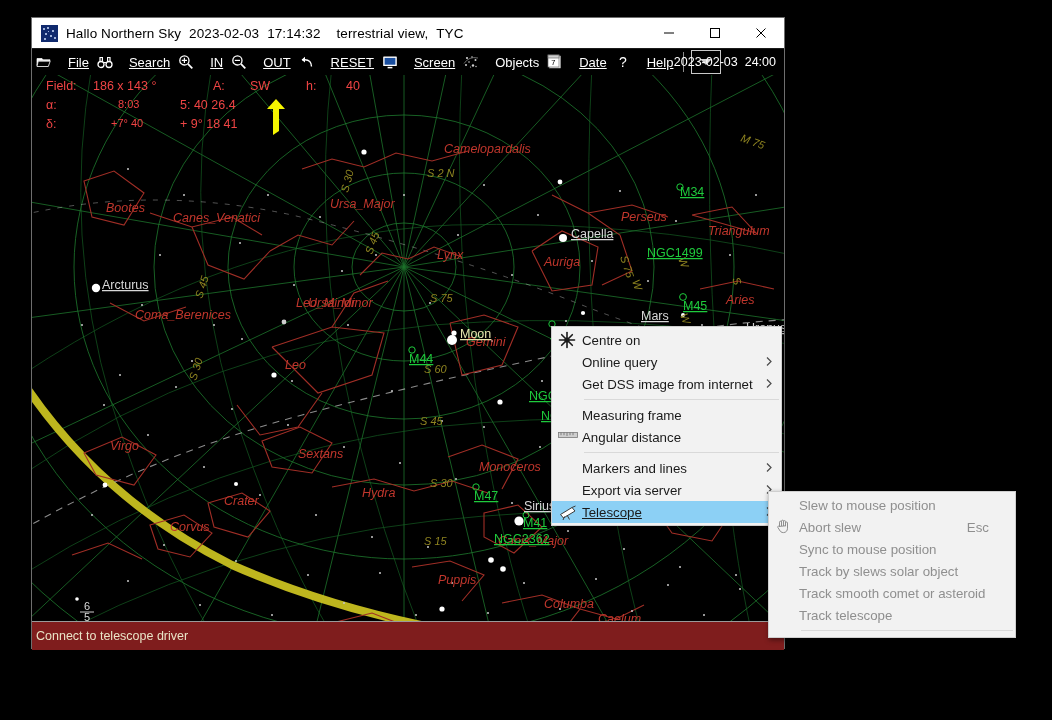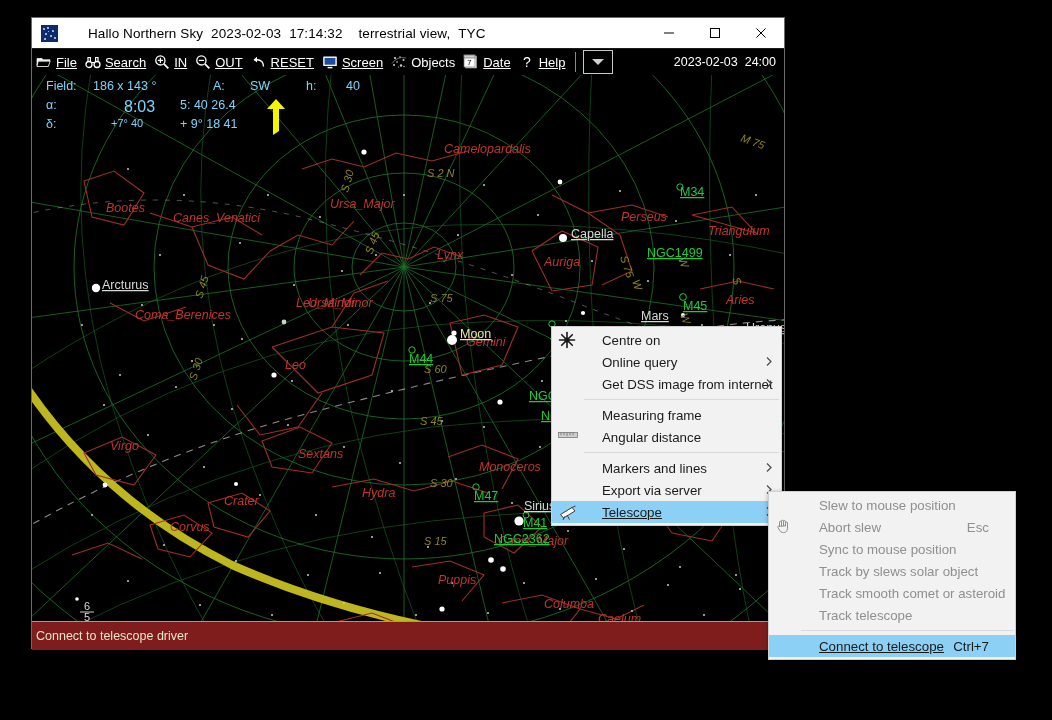--- a/index.html
+++ b/index.html
@@ -13,21 +13,21 @@
 
   
   .window {
     position: absolute; left: 32px; top: 18px;
     width: 752px; height: 630px;
     background: #ffffff;
     box-shadow: 0 0 0 1px #6e6e6e;
   }
   .titlebar {
     position: relative; height: 30px; background: #ffffff;
-    display: flex; align-items: center; gap: 22px;
+    display: flex; align-items: center;
   }
   .title-icon {
     width: 17px; height: 17px; margin-left: 9px; margin-right: 8px;
     background: #102a6e; position: relative; overflow: hidden; flex: none;
   }
   .title-icon i {
     position: absolute; background: #cfe0ff; border-radius: 50%;
   }
   .title-text {
     font-size: 13.5px; color: #000; white-space: nowrap;
@@ -41,21 +41,21 @@
   }
   .win-btn svg { display: block; }
 
   
   .toolbar {
     position: relative; height: 26px; background: #000;
     display: flex; align-items: center; padding-left: 2px;
     border-top: 1px solid #1b1b1b;
   }
   .tb-item {
-    display: flex; align-items: center; gap: 4px;
+    display: flex; align-items: center; gap: 16px;
     height: 24px; padding: 0 6px 0 2px; color: #ffffff; font-size: 13px;
     white-space: nowrap;
   }
   .tb-item .lbl u { text-decoration: underline; }
   .tb-sep {
     width: 1px; height: 20px; background: #8a8a8a; margin: 0 7px 0 4px;
   }
   .tb-drop {
     width: 28px; height: 22px; border: 1px solid #c9c9c9;
     display: flex; align-items: center; justify-content: center;
@@ -70,21 +70,21 @@
 
   
   .sky {
     position: relative; width: 752px; height: 546px; background: #000000;
     overflow: hidden;
   }
   .sky svg { position: absolute; left: 0; top: 0; }
 
   .info {
     position: absolute; left: 6px; top: 4px; width: 320px;
-    color: #7dd3fc; font-size: 12.5px; pointer-events: none;
+    color: #ef4444; font-size: 12.5px; pointer-events: none;
   }
   .info .row { position: relative; height: 19px; }
   .info .k { position: absolute; }
   .info .v { position: absolute; }
 
   .lbl-star { fill: #d8d8d8; font-size: 12.5px; font-family: "Liberation Sans", sans-serif; }
   .lbl-dso  { fill: #1ecb3c; font-size: 12.5px; font-family: "Liberation Sans", sans-serif; }
   .lbl-con  { fill: #c0362c; font-size: 12.5px; font-style: italic; font-family: "Liberation Sans", sans-serif; }
   .lbl-grid { fill: #8f8420; font-size: 11px; font-style: italic; font-family: "Liberation Sans", sans-serif; }
   .lbl-moon { fill: #e8e8b0; font-size: 12.5px; font-family: "Liberation Sans", sans-serif; }
@@ -100,21 +100,21 @@
   
   .menu {
     position: absolute; background: #f2f2f2;
     border: 1px solid #cfcfcf;
     box-shadow: 1px 2px 5px rgba(0,0,0,0.45);
     padding: 2px 0; font-size: 13.3px; color: #1a1a1a;
     user-select: none;
   }
   .menu-row {
     position: relative; height: 22px; display: flex; align-items: center;
-    padding-left: 50px; padding-right: 24px; white-space: nowrap;
+    padding-left: 30px; padding-right: 24px; white-space: nowrap;
   }
   .menu-row.sel { background: #8cd0f5; text-decoration: underline; }
   .menu-row.disabled { color: #8f8f8f; }
   .menu-row .accel { position: absolute; right: 26px; margin-left: 6px; }
   .menu-row .arrow { position: absolute; right: 9px; top: 50%; transform: translateY(-50%); }
   .menu-row .gi { position: absolute; left: 6px; top: 50%; transform: translateY(-50%); width: 20px; height: 18px; }
   .menu-sep { height: 1px; background: #d9d9d9; margin: 4px 2px 4px 32px; }
 
   #ctx-menu { left: 551px; top: 326px; width: 229px; }
   #sub-menu { left: 768px; top: 491px; width: 246px; }
@@ -623,21 +623,21 @@
         <div class="row">
           <span class="k" style="left:8px">Field:</span>
           <span class="v" style="left:55px">186 x  143 °</span>
           <span class="k" style="left:175px">A:</span>
           <span class="v" style="left:212px">SW</span>
           <span class="k" style="left:268px">h:</span>
           <span class="v" style="left:308px">40</span>
         </div>
         <div class="row">
           <span class="k" style="left:8px">α:</span>
-          <span class="v" style="left:86px; font-size:16px">8:03</span>
+          <span class="v" style="left:80px; font-size:11px">8:03</span>
           <span class="v" style="left:142px">5: 40 26.4</span>
         </div>
         <div class="row">
           <span class="k" style="left:8px">δ:</span>
           <span class="v" style="left:73px; font-size:11px">+7° 40</span>
           <span class="v" style="left:142px">+ 9° 18 41</span>
         </div>
       </div>
 
       <svg style="position:absolute;left:232px;top:24px" width="24" height="36" viewBox="0 0 24 36">
@@ -772,19 +772,15 @@
       <span>Track smooth comet or asteroid</span>
     </div>
 
     <div class="menu-row disabled">
       <span>Track telescope</span>
     </div>
 
 
     <div class="menu-sep"></div>
 
-    <div class="menu-row sel">
-      <span>Connect to telescope</span>
-      <span class="accel">Ctrl+7</span>
-    </div>
   </div>
 
 </div>
 
 </body></html>

